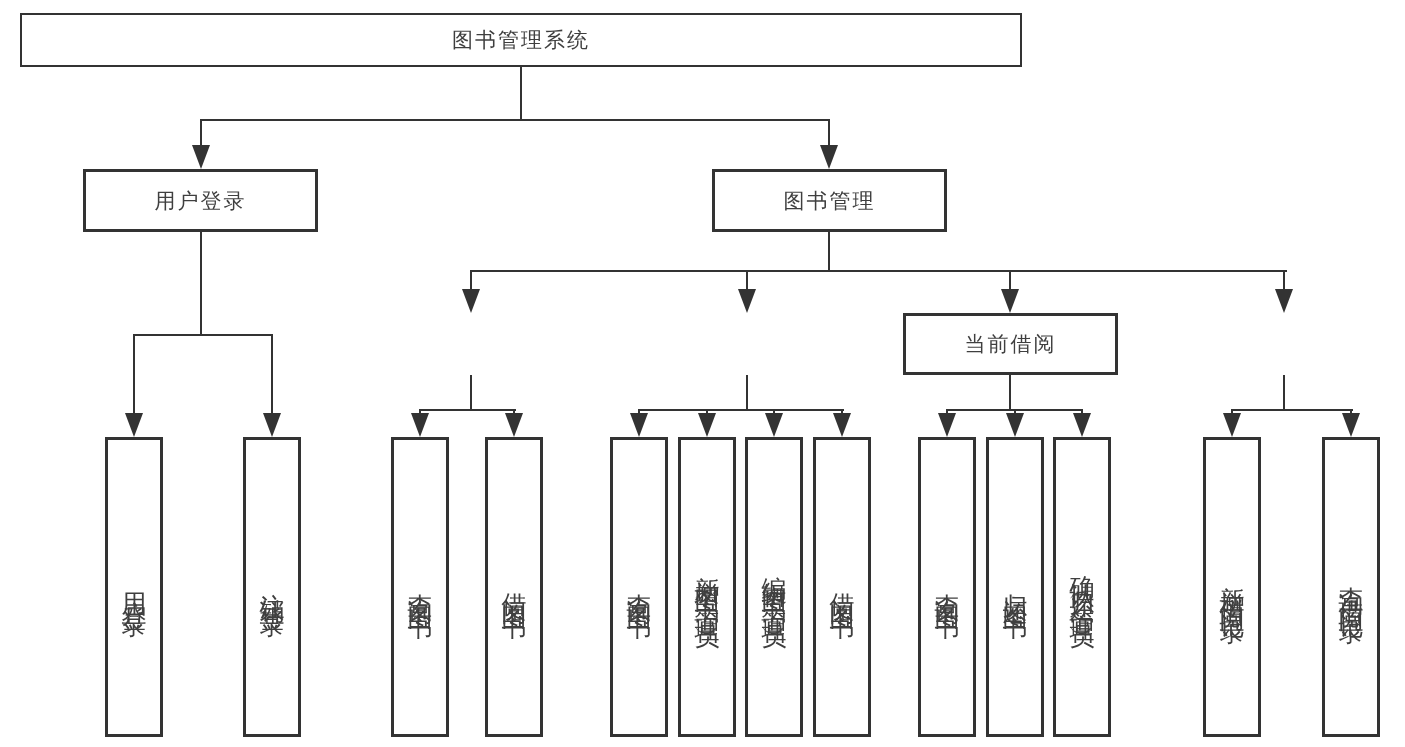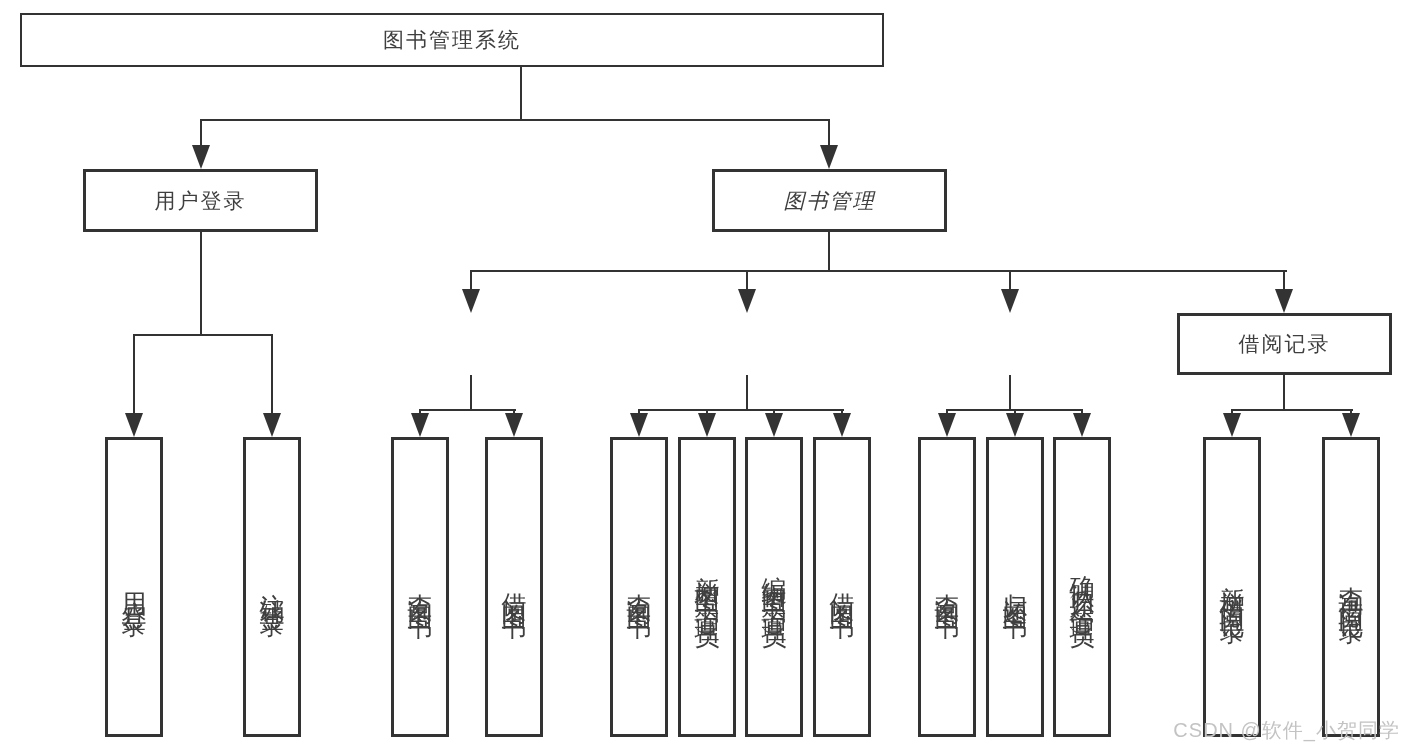--- a/index.html
+++ b/index.html
@@ -31,30 +31,30 @@
   .watermark {
     position:absolute; right:5px; bottom:3px; font-size:20px;
     color:#c3c3c3; letter-spacing:1px; white-space:nowrap;
   }
 </style>
 </head>
 <body>
 
 <div id="canvas">
 
-  <div class="hbox rootbox" style="left:20px; top:13px; width:864px; height:54px;font-family:Liberation Serif, serif;">图书管理系统</div>
+  <div class="hbox rootbox" style="left:20px; top:13px; width:1002px; height:54px;font-family:Liberation Serif, serif;">图书管理系统</div>
 
   <div class="hbox" style="left:83px; top:169px; width:235px; height:63px;">用户登录</div>
 
-  <div class="hbox" style="left:712px; top:169px; width:235px; height:63px;font-style:italic;">图书管理</div>
+  <div class="hbox" style="left:712px; top:169px; width:235px; height:63px;">图书管理</div>
 
 
 
+  <div class="hbox" style="left:903px; top:313px; width:215px; height:62px;">当前借阅</div>
 
-  <div class="hbox" style="left:1177px; top:313px; width:215px; height:62px;">借阅记录</div>
 
   <div class="vbox" style="left:105px;">
     <span>用户登录</span>
     </div>
   <div class="vbox" style="left:243px;">
     <span>注销登录</span>
     </div>
 
   <div class="vbox" style="left:391px;">
     <span>查询图书</span>
@@ -145,15 +145,14 @@
   <div class="vl" style="left:1081px; top:409px; width:2px; height:8px;"></div>
   <div class="ah" style="left:1073px; top:413px;"></div>
 
   <div class="vl" style="left:1283px; top:375px; width:2px; height:35px;"></div>
   <div class="hl" style="left:1231px; top:409px; width:122px; height:2px;"></div>
   <div class="vl" style="left:1231px; top:409px; width:2px; height:8px;"></div>
   <div class="ah" style="left:1223px; top:413px;"></div>
   <div class="vl" style="left:1350px; top:409px; width:2px; height:8px;"></div>
   <div class="ah" style="left:1342px; top:413px;"></div>
 
-  <div class="watermark">CSDN @软件_小贺同学</div>
 
 </div>
 
 </body></html>

